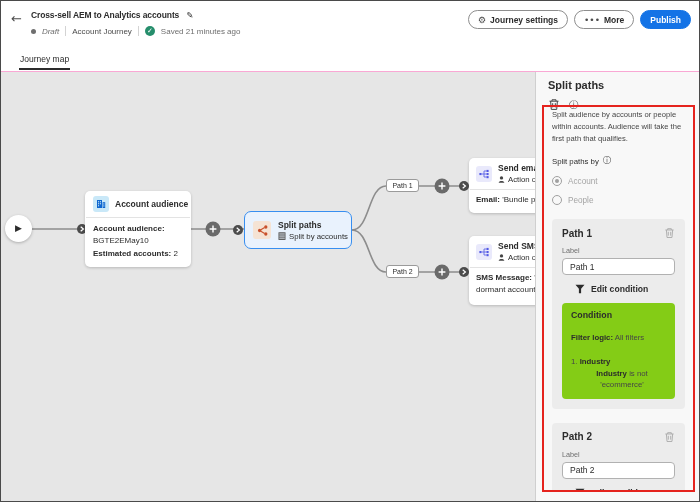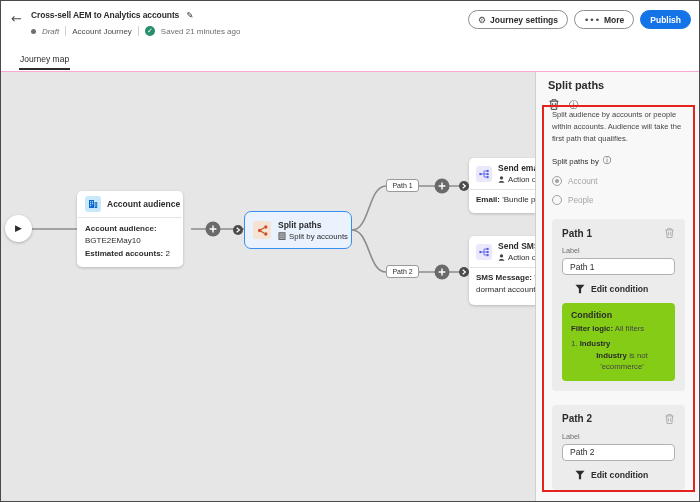--- a/index.html
+++ b/index.html
@@ -41,21 +41,21 @@
   .node-title { font-size:8.5px; font-weight:bold; color:#2c2c2c; white-space:nowrap; }
   .node-sub { display:flex; align-items:center; gap:3px; font-size:7.8px; color:#2c2c2c; white-space:nowrap; margin-top:2px; }
   .icon-tile { flex:0 0 auto; width:16px; height:16px; border-radius:3px; display:flex; align-items:center; justify-content:center; }
   .tile-blue { background:#c9e8f8; }
   .tile-tan  { background:#f5e3d4; width:18px; height:18px; }
   .tile-ppl  { background:#e9e9fb; }
   .node-divider { height:1px; background:#e3e3e3; margin:0 1px; }
   .node-body { padding:5px 8px 6px; font-size:8px; color:#2c2c2c; line-height:1.55; white-space:nowrap; }
   .node-body b { font-weight:bold; }
 
-  .node-account { left:76px; top:119px; width:106px; height:76px; }
+  .node-account { left:84px; top:119px; width:106px; height:76px; }
   .node-split { left:243px; top:139px; width:108px; height:38px; background:#e9f2fd; border:1.5px solid #378ef0; border-radius:7px; box-shadow:none; display:flex; align-items:center; gap:7px; padding:0 8px; }
   .node-email { left:468px; top:86px; width:80px; height:55px; }
   .node-sms   { left:468px; top:164px; width:80px; height:69px; }
 
   .chip { position:absolute; width:33px; height:13px; background:#fff; border:1px solid #9a9a9a; border-radius:3px; font-size:7px; line-height:12px; text-align:center; color:#2c2c2c; }
 
   
   .panel { position:relative; flex:1; background:#f8f8f8; }
   .panel-title { margin:7px 0 0 12px; font-size:11px; font-weight:bold; color:#2c2c2c; }
   .panel-toolbar { display:flex; align-items:center; gap:9px; margin:7px 0 0 12px; }
@@ -70,21 +70,21 @@
   .radio-label { font-size:8.2px; color:#a5a5a5; }
 
   .path-card { margin-top:14px; background:#ececec; border-radius:4px; padding:8px 10px 10px; }
   .pc-head { display:flex; justify-content:space-between; align-items:center; }
   .pc-heading { font-size:10px; font-weight:bold; color:#2c2c2c; }
   .pc-label { margin-top:7px; font-size:7.2px; color:#6e6e6e; }
   .pc-input { display:block; width:100%; height:17px; margin-top:3px; border:1px solid #b1b1b1; border-radius:4px; background:#fff; padding:0 7px; font-size:8.5px; color:#2c2c2c; font-family:inherit; }
   .pc-edit { display:flex; align-items:center; gap:6px; margin:9px 0 0 13px; background:none; border:none; font-size:8.6px; font-weight:bold; color:#2c2c2c; cursor:pointer; font-family:inherit; padding:0; }
   .cond-box { margin-top:9px; background:#84cc16; border-radius:4px; padding:7px 9px 8px; }
   .cond-title { font-size:8.8px; font-weight:bold; color:#2c2c2c; }
-  .cond-line { margin-top:4px; font-size:7.8px; color:#464646; line-height:1.4; }
+  .cond-line { margin-top:13px; font-size:7.8px; color:#464646; line-height:1.4; }
   .cond-line b { color:#2c2c2c; }
   .cond-indent { margin-top:1px; padding-left:7px;text-align:center; }
 </style>
 </head>
 <body>
 
 <div class="screen">
 
   <header class="hdr">
     <div class="hdr-left">

